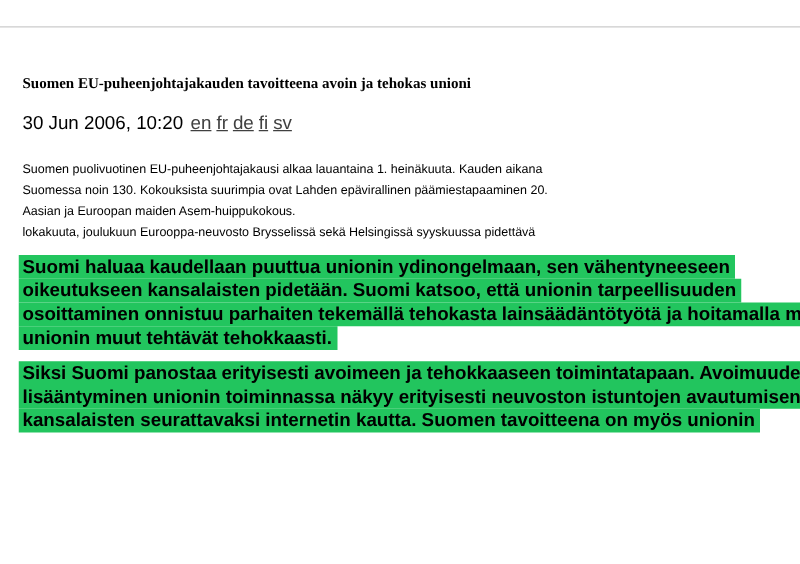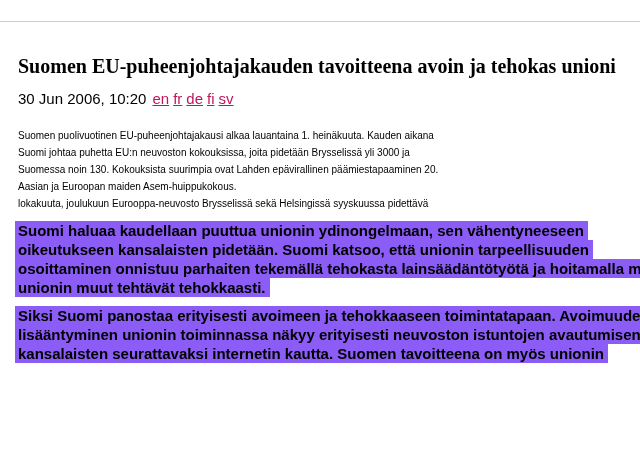--- a/index.html
+++ b/index.html
@@ -11,69 +11,68 @@
     overflow: hidden;
   }
   .top-rule {
     height: 1px;
     background: #cccccc;
     margin-top: 21px;
   }
   .title {
     margin: 35px 18px 0 18px;
     font-family: "Liberation Serif", serif;
-    font-size: 20px;
+    font-size: 12px;
     line-height: 18px;
     font-weight: bold;
   }
   .dateline {
     margin: 15px 18px 0 18px;
     font-size: 15px;
     line-height: 17px;
   }
   .timestamp { margin-right: 6px; text-align: right; }
   .dateline a {
-    color: #be185d;
+    color: #404040;
     text-decoration: underline;
     margin-right: 4px;
   }
   .intro {
     margin: 20px 18px 0 18px;
     font-size: 10px;
     line-height: 17px;
   }
   .line { white-space: nowrap; }
   .hl-para {
     margin: 9px 18px 0 18px;
     font-size: 15px;
     line-height: 19px;
     font-weight: bold;
   }
   .hl {
-    background: #8b5cf6;
+    background: #22c55e;
     padding: 1px 4px 1px 3px;
     margin-left: -3px;
   }
 </style>
 </head>
 <body>
 
 <div class="page">
 
   <div class="top-rule"></div>
 
   <h1 class="title">Suomen EU-puheenjohtajakauden tavoitteena avoin ja tehokas unioni</h1>
 
   <div class="dateline">
     <span class="timestamp">30 Jun 2006, 10:20</span><a href="#">en</a><a href="#">fr</a><a href="#">de</a><a href="#">fi</a><a href="#">sv</a>
   </div>
 
   <div class="intro">
     <div class="line">Suomen puolivuotinen EU-puheenjohtajakausi alkaa lauantaina 1. heinäkuuta. Kauden aikana</div>
-    <div class="line">Suomi johtaa puhetta EU:n neuvoston kokouksissa, joita pidetään Brysselissä yli 3000 ja</div>
     <div class="line">Suomessa noin 130. Kokouksista suurimpia ovat Lahden epävirallinen päämiestapaaminen 20.</div>
     <div class="line">Aasian ja Euroopan maiden Asem-huippukokous.</div>
     <div class="line">lokakuuta, joulukuun Eurooppa-neuvosto Brysselissä sekä Helsingissä syyskuussa pidettävä</div>
   </div>
 
   <div class="hl-para">
     <div class="line"><span class="hl">Suomi haluaa kaudellaan puuttua unionin ydinongelmaan, sen vähentyneeseen</span></div>
     <div class="line"><span class="hl">oikeutukseen kansalaisten pidetään. Suomi katsoo, että unionin tarpeellisuuden</span></div>
     <div class="line"><span class="hl">osoittaminen onnistuu parhaiten tekemällä tehokasta lainsäädäntötyötä ja hoitamalla myös</span></div>
     <div class="line"><span class="hl">unionin muut tehtävät tehokkaasti.</span></div>

